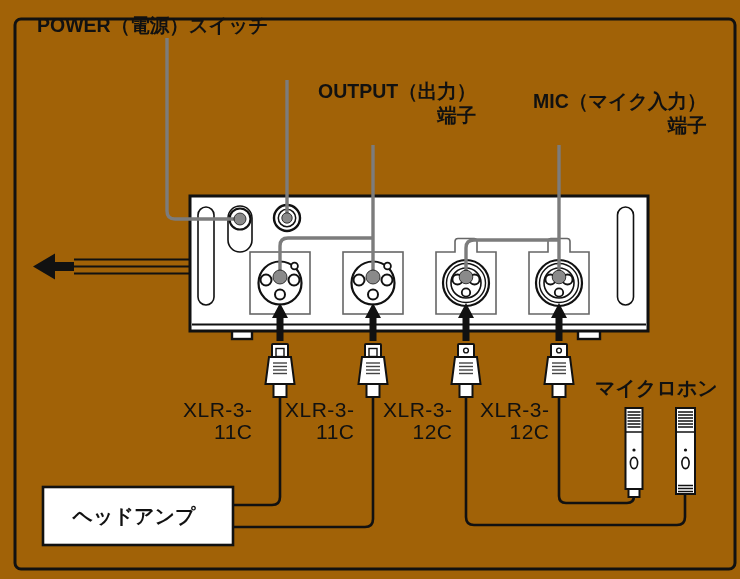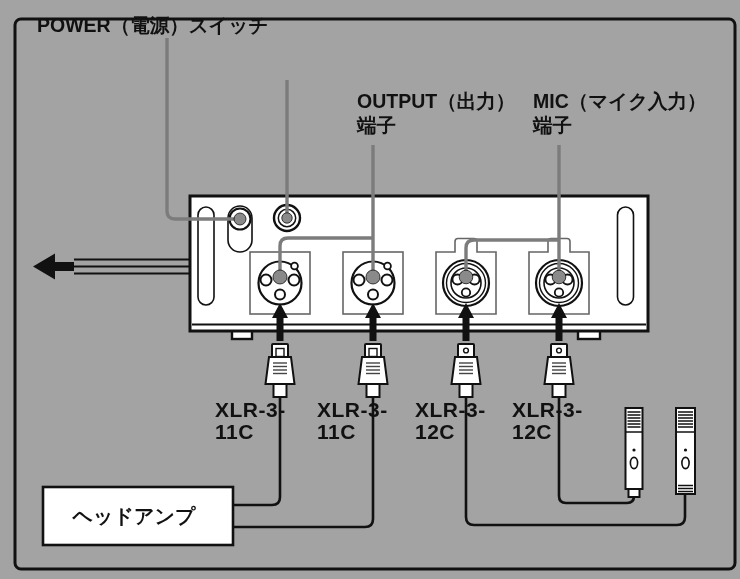--- a/index.html
+++ b/index.html
@@ -1,24 +1,24 @@
 <!DOCTYPE html>
 <html><head>
 <meta charset="utf-8">
 <style>
   html,body{margin:0;padding:0;background:#fff;}
   #stage{
-    position:relative;width:740px;height:579px;background:#a3a3a3;
+    position:relative;width:740px;height:579px;background:#a16207;
     font-family:"Liberation Sans","DejaVu Sans",sans-serif;
-    color:#111;overflow:hidden;
+    color:#111;overflow:hidden;text-align:right;
   }
   #diagram-svg{position:absolute;left:0;top:0;}
   .lbl{position:absolute;white-space:pre-line;color:#111;}
   .lbl-b{font-weight:bold;font-size:19.5px;line-height:24px;}
-  .lbl-xlr{font-weight:bold;font-size:21px;line-height:22px;letter-spacing:0.5px;margin-left:32px;}
+  .lbl-xlr{font-weight:normal;font-size:21px;line-height:22px;letter-spacing:0.5px;}
   .headamp-box{
     position:absolute;left:43px;top:487px;width:182px;height:58px;
     display:flex;align-items:center;justify-content:center;
     font-weight:bold;font-size:20px;
   }
   .outlet-lbl{font-weight:bold;font-size:20px;}
 </style>
 </head>
 <body>
 
@@ -208,31 +208,32 @@
         <line x1="552" y1="363" x2="566" y2="363"></line>
           <line x1="552" y1="366.5" x2="566" y2="366.5"></line>
         <line x1="552" y1="370" x2="566" y2="370"></line>
           <line x1="552" y1="373.5" x2="566" y2="373.5"></line>
       </g>
       <rect x="552.5" y="384" width="13" height="13" fill="#fff" stroke="#111" stroke-width="2"></rect>
     </g>
   </svg>
 
   <div class="lbl lbl-b" style="left:37px;top:13px;">POWER（電源）スイッチ</div>
-  <div class="lbl lbl-b" style="left:318px;top:89px;margin-left:39px;">OUTPUT（出力）
+  <div class="lbl lbl-b" style="left:318px;top:79px;">OUTPUT（出力）
 端子</div>
   <div class="lbl lbl-b" style="left:533px;top:89px;">MIC（マイク入力）
 端子</div>
 
   <div class="lbl lbl-xlr" style="left:183px;top:399px;">XLR-3-
 11C</div>
   <div class="lbl lbl-xlr" style="left:285px;top:399px;">XLR-3-
 11C</div>
   <div class="lbl lbl-xlr" style="left:383px;top:399px;">XLR-3-
 12C</div>
   <div class="lbl lbl-xlr" style="left:480px;top:399px;">XLR-3-
 12C</div>
 
+  <div class="lbl lbl-b" style="left:595px;top:376px;font-size:20px;">マイクロホン</div>
 
   <div class="headamp-box">
     <span>ヘッドアンプ</span>
   </div>
 </div>
 
 </body></html>

